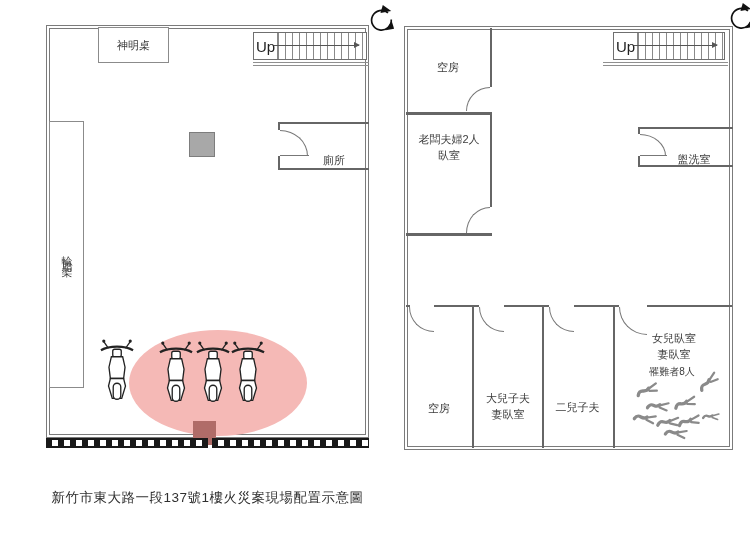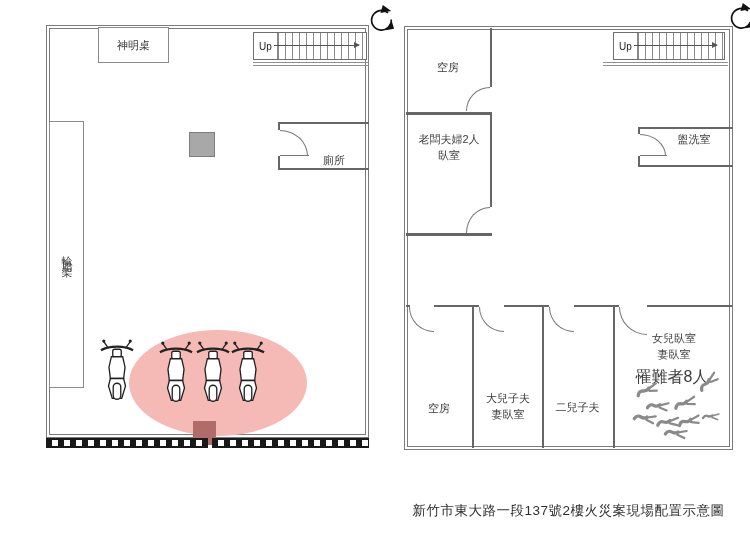--- a/index.html
+++ b/index.html
@@ -10,21 +10,21 @@
   .wall{position:absolute;background:var(--wall,#666);}
   .label{position:absolute;color:#3c3c3c;font-size:11px;line-height:1.45;text-align:center;white-space:nowrap;}
   .box{position:absolute;border:1px solid #8b8b8b;background:#fff;box-sizing:border-box;
        display:flex;align-items:center;justify-content:center;color:#3c3c3c;font-size:11px;}
   .arc{position:absolute;box-sizing:border-box;}
   .arc.tr{border-top:1px solid #777;border-right:1px solid #777;border-top-right-radius:100% 100%;}
   .arc.tl{border-top:1px solid #777;border-left:1px solid #777;border-top-left-radius:100% 100%;}
   .arc.bl{border-bottom:1px solid #777;border-left:1px solid #777;border-bottom-left-radius:100% 100%;}
   .leaf{position:absolute;background:#777;}
   .stairs{position:absolute;border:1px solid #6f6f6f;background:#fff;display:flex;box-sizing:border-box;}
-  .stairs .up{width:23px;display:flex;align-items:center;justify-content:center;font-size:10px;color:#222;}
+  .stairs .up{width:23px;display:flex;align-items:center;justify-content:center;font-size:15px;color:#222;}
   .stairs .treads{flex:1;border-left:1px solid #888;
         background:repeating-linear-gradient(90deg,#8a8a8a 0 1px,transparent 1px 7px);}
   .arrowline{position:absolute;height:1px;background:#555;}
   .arrowline::after{content:"";position:absolute;right:-1px;top:-3px;
         border-left:6px solid #555;border-top:3px solid transparent;border-bottom:3px solid transparent;}
   .rail{position:absolute;border-top:1px solid #8f8f8f;border-bottom:1px solid #8f8f8f;box-sizing:border-box;}
   .shutter{position:absolute;height:10px;box-sizing:border-box;border-top:2px solid #191919;
         border-bottom:2px solid #191919;
         background:repeating-linear-gradient(90deg,#191919 0 6px,#fff 6px 12px);z-index:6;}
   .ellipse{position:absolute;border-radius:50%;background:var(--fire-area,#f5b9b6);z-index:3;}
@@ -113,20 +113,21 @@
   <svg class="icon" style="left:143px;top:339px;z-index:5" width="34" height="66">
       <use href="#scooter"></use>
     </svg>
   <svg class="icon" style="left:180px;top:339px;z-index:5" width="34" height="66">
       <use href="#scooter"></use>
     </svg>
   <svg class="icon" style="left:215px;top:339px;z-index:5" width="34" height="66">
       <use href="#scooter"></use>
     </svg>
 
+  <div class="caption" style="left:30px;top:489px;width:323px">新竹市東大路一段137號1樓火災案現場配置示意圖</div>
 
   <div class="plan" style="left:388px;top:26px;width:329px;height:424px"></div>
 
   <svg class="icon" style="left:709px;top:2px" width="30" height="30">
       <use href="#compass"></use>
     </svg>
 
   <div class="stairs" style="left:597px;top:32px;width:112px;height:28px">
     <span class="up">Up</span>
     <span class="treads"></span>
@@ -146,21 +147,21 @@
     <span style="display:block">老闆夫婦2人</span>
     <span style="display:block">臥室</span>
   </div>
 
   <div class="wall" style="left:622px;top:127px;width:95px;height:2px"></div>
   <div class="wall" style="left:622px;top:165px;width:95px;height:2px"></div>
   <div class="wall" style="left:622px;top:127px;width:2px;height:7px"></div>
   <div class="wall" style="left:622px;top:156px;width:2px;height:11px"></div>
   <div class="arc tr" style="left:624px;top:134px;width:26px;height:22px"></div>
   <div class="leaf" style="left:624px;top:155px;width:27px;height:1px"></div>
-  <div class="label" style="left:648px;top:132px;width:60px">盥洗室</div>
+  <div class="label" style="left:648px;top:152px;width:60px">盥洗室</div>
 
   <div class="wall" style="left:390px;top:305px;width:4px;height:2px"></div>
   <div class="wall" style="left:418px;top:305px;width:45px;height:2px"></div>
   <div class="wall" style="left:488px;top:305px;width:45px;height:2px"></div>
   <div class="wall" style="left:558px;top:305px;width:45px;height:2px"></div>
   <div class="wall" style="left:631px;top:305px;width:85px;height:2px"></div>
   <div class="arc bl" style="left:393px;top:307px;width:25px;height:25px"></div>
   <div class="arc bl" style="left:463px;top:307px;width:25px;height:25px"></div>
   <div class="arc bl" style="left:533px;top:307px;width:25px;height:25px"></div>
   <div class="arc bl" style="left:603px;top:307px;width:28px;height:28px"></div>
@@ -171,21 +172,21 @@
   <div class="label" style="left:391px;top:401px;width:64px">空房</div>
   <div class="label" style="left:459px;top:391px;width:66px">
     <span style="display:block">大兒子夫</span>
     <span style="display:block">妻臥室</span>
   </div>
   <div class="label" style="left:527px;top:400px;width:69px">二兒子夫</div>
   <div class="label" style="left:619px;top:331px;width:78px">
     <span style="display:block">女兒臥室</span>
     <span style="display:block">妻臥室</span>
   </div>
-  <div class="label" style="left:612px;top:365px;width:88px;font-size:16px">罹難者8人</div>
+  <div class="label" style="left:612px;top:365px;width:88px;font-size:10px">罹難者8人</div>
 
   <svg class="icon" style="left:619px;top:382px;transform:rotate(-15deg)" width="24" height="15">
       <use href="#victim"></use>
     </svg>
   <svg class="icon" style="left:680px;top:374px;transform:rotate(-35deg)" width="24" height="15">
       <use href="#victim"></use>
     </svg>
   <svg class="icon" style="left:630px;top:398px;transform:rotate(8deg)" width="24" height="15">
       <use href="#victim"></use>
     </svg>
@@ -201,15 +202,14 @@
   <svg class="icon" style="left:661px;top:413px;transform:rotate(-8deg)" width="24" height="15">
       <use href="#victim"></use>
     </svg>
   <svg class="icon" style="left:686px;top:410px;transform:rotate(6deg)" width="18" height="12">
       <use href="#victim"></use>
     </svg>
   <svg class="icon" style="left:648px;top:425px;transform:rotate(12deg)" width="24" height="15">
       <use href="#victim"></use>
     </svg>
 
-  <div class="caption" style="left:388px;top:502px;width:329px">新竹市東大路一段137號2樓火災案現場配置示意圖</div>
 
 </div>
 
 </body></html>

